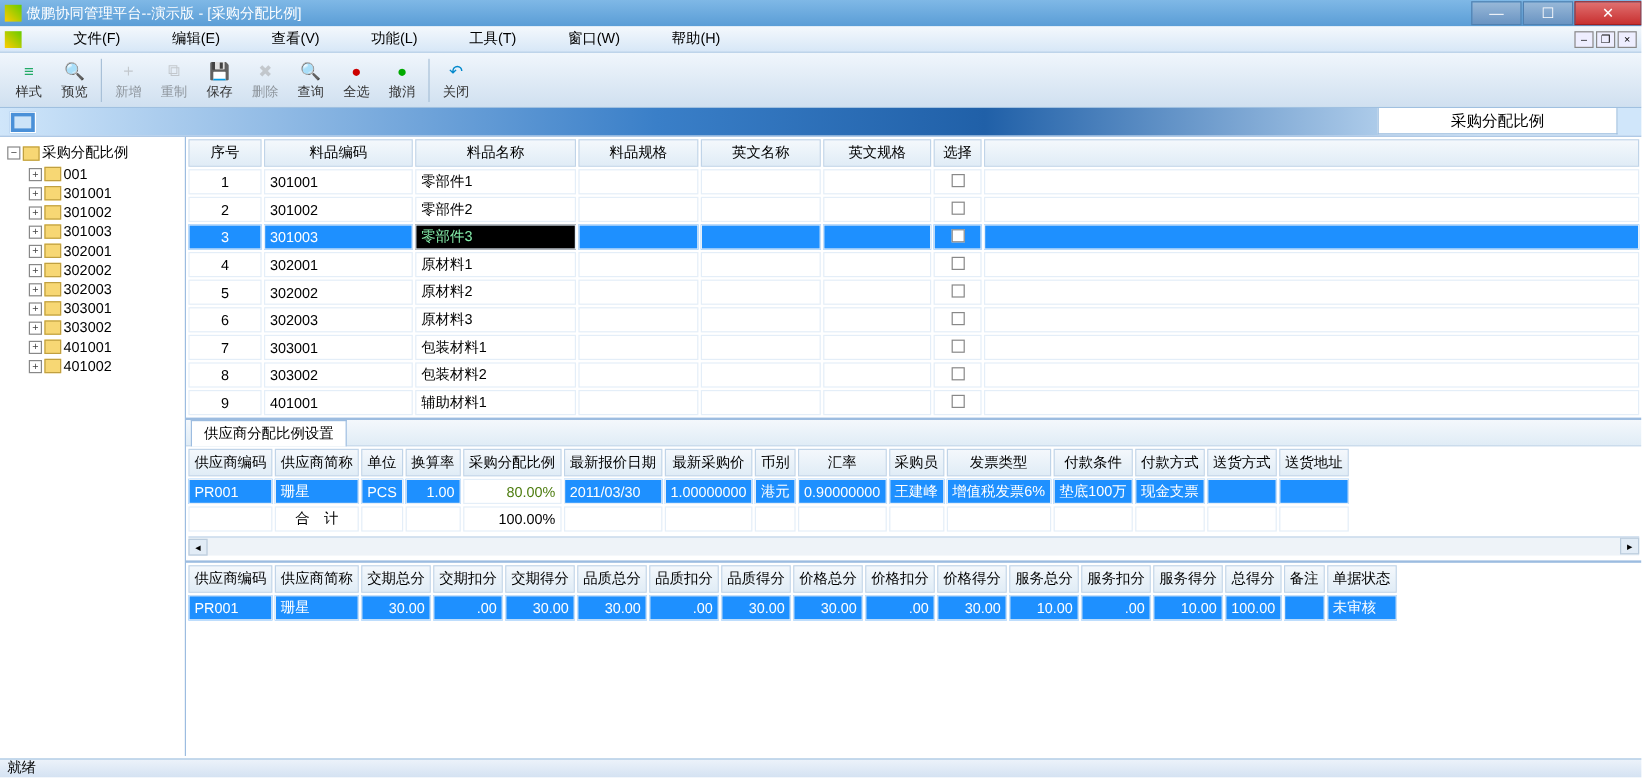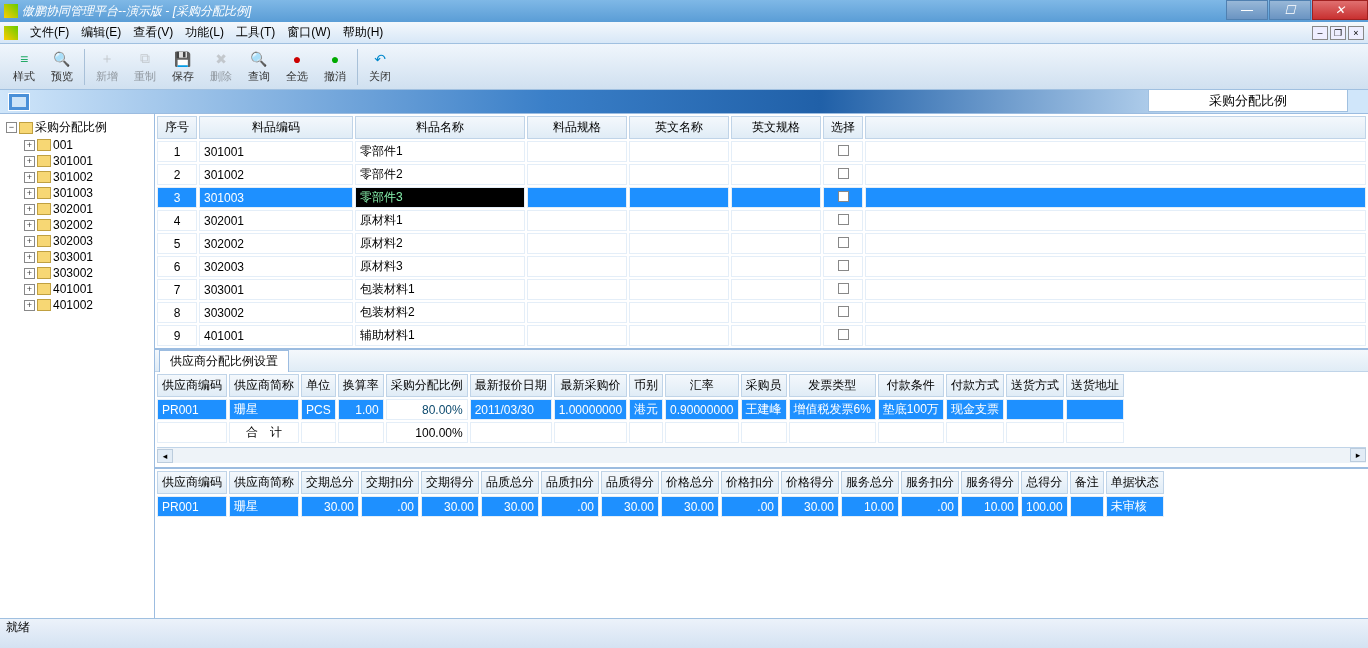--- a/index.html
+++ b/index.html
@@ -1,33 +1,33 @@
 <!DOCTYPE html>
 <html><head>
 <meta charset="utf-8">
 <style>
 * { margin: 0; padding: 0; box-sizing: border-box; font-family: "Microsoft YaHei", SimSun, Arial, sans-serif; font-size: 12px; }
 body { background: #fff; width: 1368px; height: 648px; overflow: hidden; position: relative; }
 
 
-.titlebar { height: 22px; background: linear-gradient(#7fb8e6, #5a9dd6); display: flex; justify-content: space-between; padding-left: 4px; font-style: italic; }
+.titlebar { height: 22px; background: linear-gradient(#7fb8e6, #5a9dd6); display: flex; align-items: center; justify-content: space-between; padding-left: 4px; }
 .titlebar-left { display: flex; align-items: center; gap: 4px; }
 .title-ico { width: 14px; height: 14px; background: linear-gradient(45deg,#ffcc00,#66cc00); }
 .titlebar-text { color: #fff; font-size: 12px; }
 .win-ctrl { display: flex; }
 .win-btn { width: 42px; height: 20px; display: flex; align-items: center; justify-content: center; color: #fff; margin-left: 1px; }
 .win-min { background: linear-gradient(#98b8d8,#6a94c2); border:1px solid #5080b0;}
 .win-max { background: linear-gradient(#98b8d8,#6a94c2); border:1px solid #5080b0;}
 .win-close { background: linear-gradient(#e07070,#c83030); border:1px solid #a02020; width: 56px; }
 
 
 .menubar { height: 22px; background: linear-gradient(#f4f8fc,#d7e7f7); border-bottom: 1px solid #a0c0e0; display: flex; align-items: center; padding-left: 4px; justify-content: space-between;}
 .menubar-left { display:flex; align-items:center;}
 .menu-ico { width: 14px; height: 14px; background: linear-gradient(45deg,#ffcc00,#66cc00); margin-right: 6px; }
-.menu-item { padding: 2px 6px; cursor: pointer; }
+.menu-item { padding: 2px 6px; cursor: pointer; margin-left: 31px; }
 .mdi-ctrl { display:flex; gap:2px; padding-right:4px;}
 .mdi-btn { width:16px; height:14px; border:1px solid #888; background:#eef; display:flex;align-items:center;justify-content:center;font-size:9px;}
 
 
 .toolbar { height: 46px; background: linear-gradient(#f0f6fc,#d0e0f0); border-bottom: 1px solid #a0c0e0; display: flex; align-items: center; padding: 2px 6px; gap: 2px; }
 .tbtn { width: 36px; height: 40px; display: flex; flex-direction: column; align-items: center; justify-content: center; gap: 1px; cursor: pointer; border-radius: 2px; }
 .tbtn.disabled { opacity: .45; }
 .tbtn-ico { width: 18px; height: 18px; display: flex; align-items: center; justify-content: center; font-size: 14px; }
 .tbtn-lbl { font-size: 11px; color: #333; }
 .tsep { width: 1px; height: 36px; background: #a8c0d8; margin: 0 2px; }
@@ -62,21 +62,21 @@
 .grid2-wrap { }
 .grid3-wrap { border-top:2px solid #9cbce0; }
 .hscroll-mock { height:16px; background:#eef3f8; border-top:1px solid #c0d4e8; position:relative; margin:2px 2px 4px 2px;}
 .hscroll-mock .arrow{width:16px;height:14px;background:#e2ecf6;border:1px solid #bcd; display:inline-flex;align-items:center;justify-content:center;font-size:9px;}
 .hscroll-mock .right{position:absolute;right:0;top:0;}
 
 .num { text-align:right; }
 .ctr { text-align:center; }
 
 
-.status { position:absolute; bottom:0; left:0; right:0; height:30px; background: linear-gradient(#ecf2fa,#d4e2f2); border-top:1px solid #a0c0e0; display:flex; align-items:flex-start; justify-content:space-between; padding:0 6px; font-size:11px;}
+.status { position:absolute; bottom:0; left:0; right:0; height:16px; background: linear-gradient(#ecf2fa,#d4e2f2); border-top:1px solid #a0c0e0; display:flex; align-items:flex-end; justify-content:space-between; padding:0 6px; font-size:11px;}
 .status-right { display:flex; gap:14px; align-items:center;}
 .net { background:#fffde0; border:1px solid #ccc; padding:0 4px; display:flex; gap:6px; align-items:center;}
 .net .dn{color:#2a8a2a;} .net .up{color:#d08000;}
 </style>
 </head>
 <body>
 
 <div class="titlebar">
   <div class="titlebar-left">
     <div class="title-ico"></div>
@@ -225,23 +225,23 @@
         </div>
       </div>
   </div>
 
   <div class="right-pane">
 
     <div class="grid1-wrap">
       <table class="grid grid1">
         <thead>
             <tr id="g1h">
-              <th style="width: 40px;">序号</th>
-              <th style="width: 154px;">料品编码</th>
-              <th style="width: 170px;">料品名称</th>
+              <th style="width: 61px;">序号</th>
+              <th style="width: 124px;">料品编码</th>
+              <th style="width: 134px;">料品名称</th>
               <th style="width: 100px;">料品规格</th>
               <th style="width: 100px;">英文名称</th>
               <th style="width: 90px;">英文规格</th>
               <th style="width: 40px;">选择</th>
               <th></th>
             </tr>
           </thead>
         <tbody id="g1b">
             <tr>
               <td class="ctr">1</td>
@@ -361,21 +361,21 @@
               <th>送货方式</th>
               <th>送货地址</th>
             </tr>
           </thead>
         <tbody id="g2b">
             <tr class="sel">
               <td>PR001</td>
               <td>珊星</td>
               <td>PCS</td>
               <td class="num">1.00</td>
-              <td class="num" style="background: rgb(255, 255, 255); color: #0c4a6e;">80.00%</td>
+              <td class="num" style="background: rgb(255, 255, 255); color: #4d7c0f;">80.00%</td>
               <td>2011/03/30</td>
               <td class="num">1.00000000</td>
               <td>港元</td>
               <td class="num">0.90000000</td>
               <td>王建峰</td>
               <td>增值税发票6%</td>
               <td>垫底100万</td>
               <td>现金支票</td>
               <td></td>
               <td></td>

